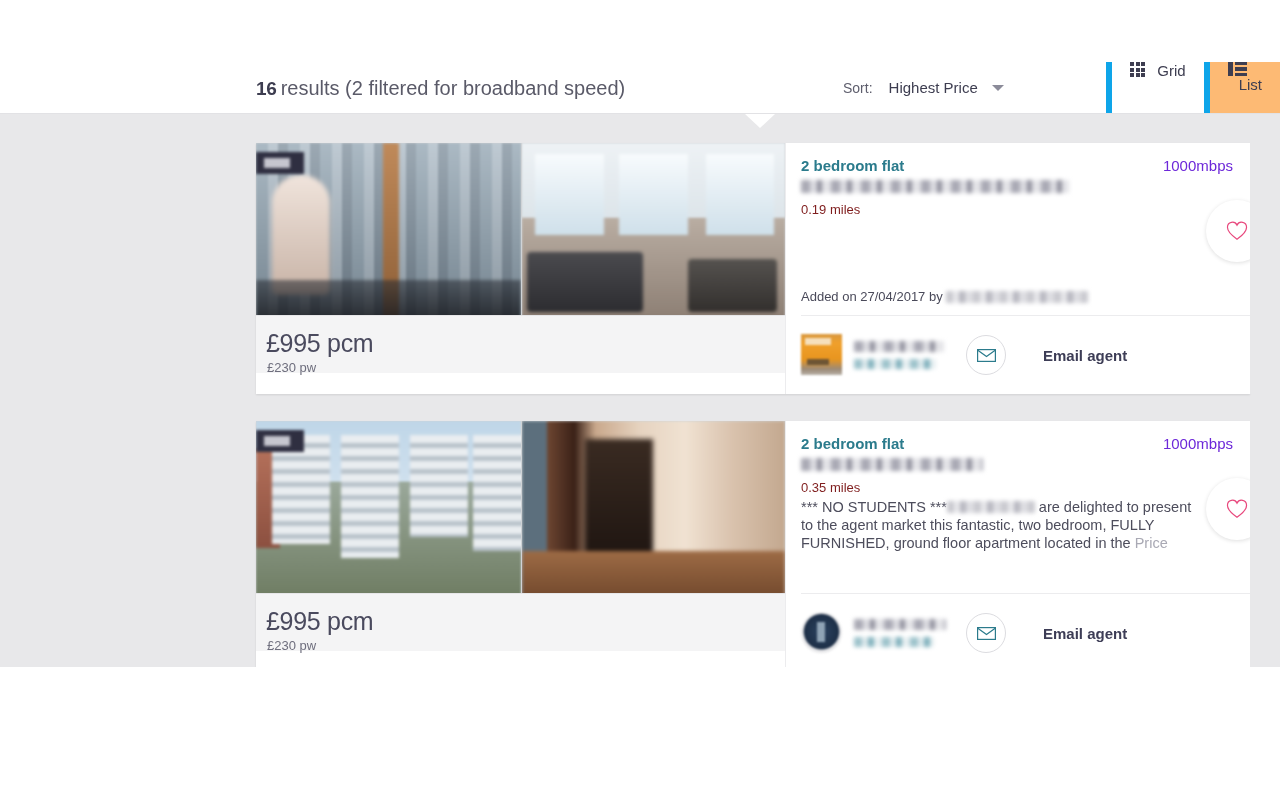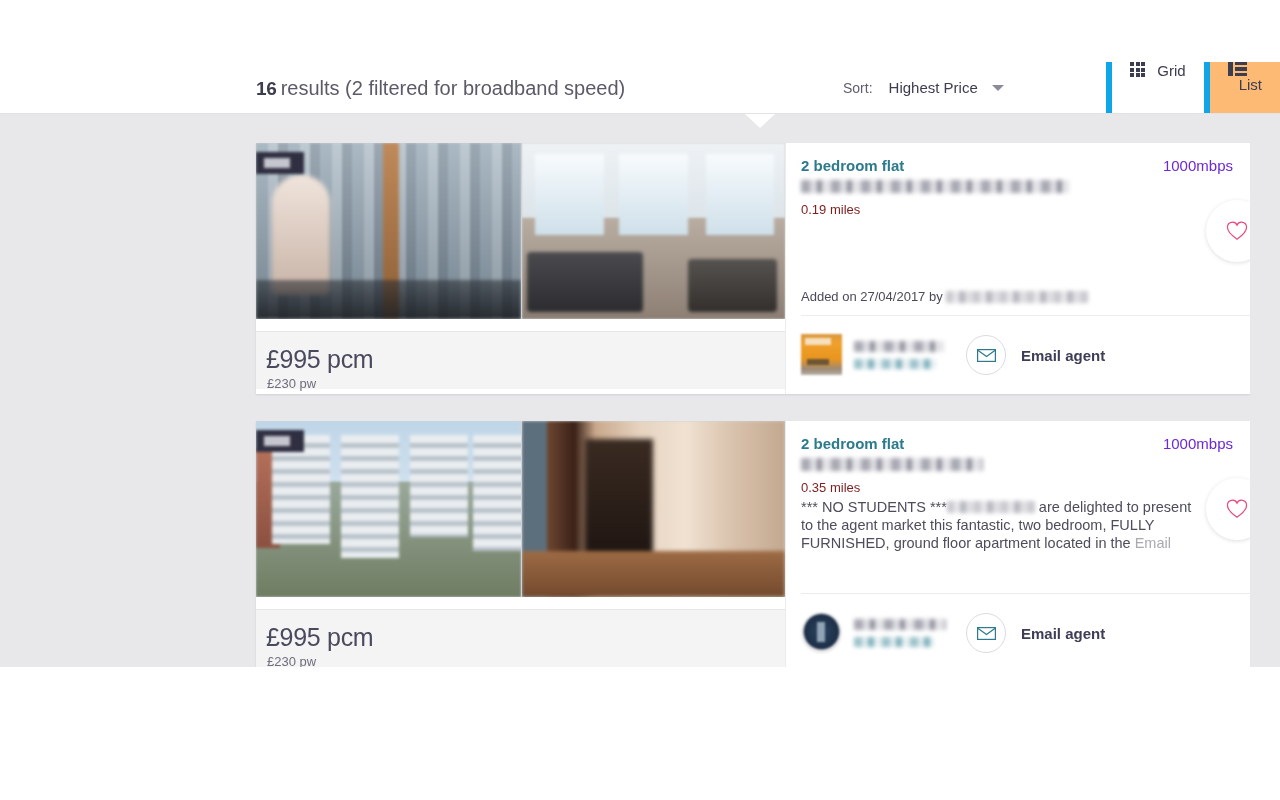--- a/index.html
+++ b/index.html
@@ -356,21 +356,21 @@
     position: absolute;
     left: 8px; top: 6px;
     width: 26px; height: 10px;
     background: #c6c6cf;
   }
 
   
   .price-block {
     position: absolute;
     left: 0;
-    top: 188px;
+    top: 172px;
     width: 529px;
     height: 58px;
     background: #f4f4f5;
     border-top: 1px solid #e6e6e8;
     box-sizing: border-box;
   }
   .price-main {
     position: absolute;
     left: 10px;
     top: 13px;
@@ -548,20 +548,21 @@
     height: 10px;
   }
 
   .email-agent {
     position: absolute;
     left: 165px;
     top: 19px;
     display: flex;
     align-items: center;
     cursor: pointer;
+    gap: 22px;
   }
   .email-circle {
     width: 38px;
     height: 38px;
     border-radius: 50%;
     border: 1px solid #dcdce0;
     background: #ffffff;
     display: flex;
     align-items: center;
     justify-content: center;
@@ -758,21 +759,21 @@
 
         <div class="details">
           <div class="det-title">2 bedroom flat</div>
           <div class="det-speed">1000mbps</div>
 
           <div class="det-address redact dark" style="width:182px;"></div>
 
           <div class="det-distance">0.35 miles</div>
 
           <div class="det-desc">
-            <span>*** NO STUDENTS ***</span><span class="inline-redact redact" style="width:88px;"></span><span> are delighted to present to the agent market this fantastic, two bedroom, FULLY FURNISHED, ground floor apartment located in the </span><span class="fade">Email</span>
+            <span>*** NO STUDENTS ***</span><span class="inline-redact redact" style="width:88px;"></span><span> are delighted to present to the agent market this fantastic, two bedroom, FULLY FURNISHED, ground floor apartment located in the </span><span class="fade">Price</span>
           </div>
 
 
           <div class="agent-row">
             <div class="agent-logo navy">
               <div class="mark"></div>
             </div>
             <div class="agent-name redact dark" style="width:92px;"></div>
             <div class="agent-sub redact teal" style="width:80px;"></div>
 

